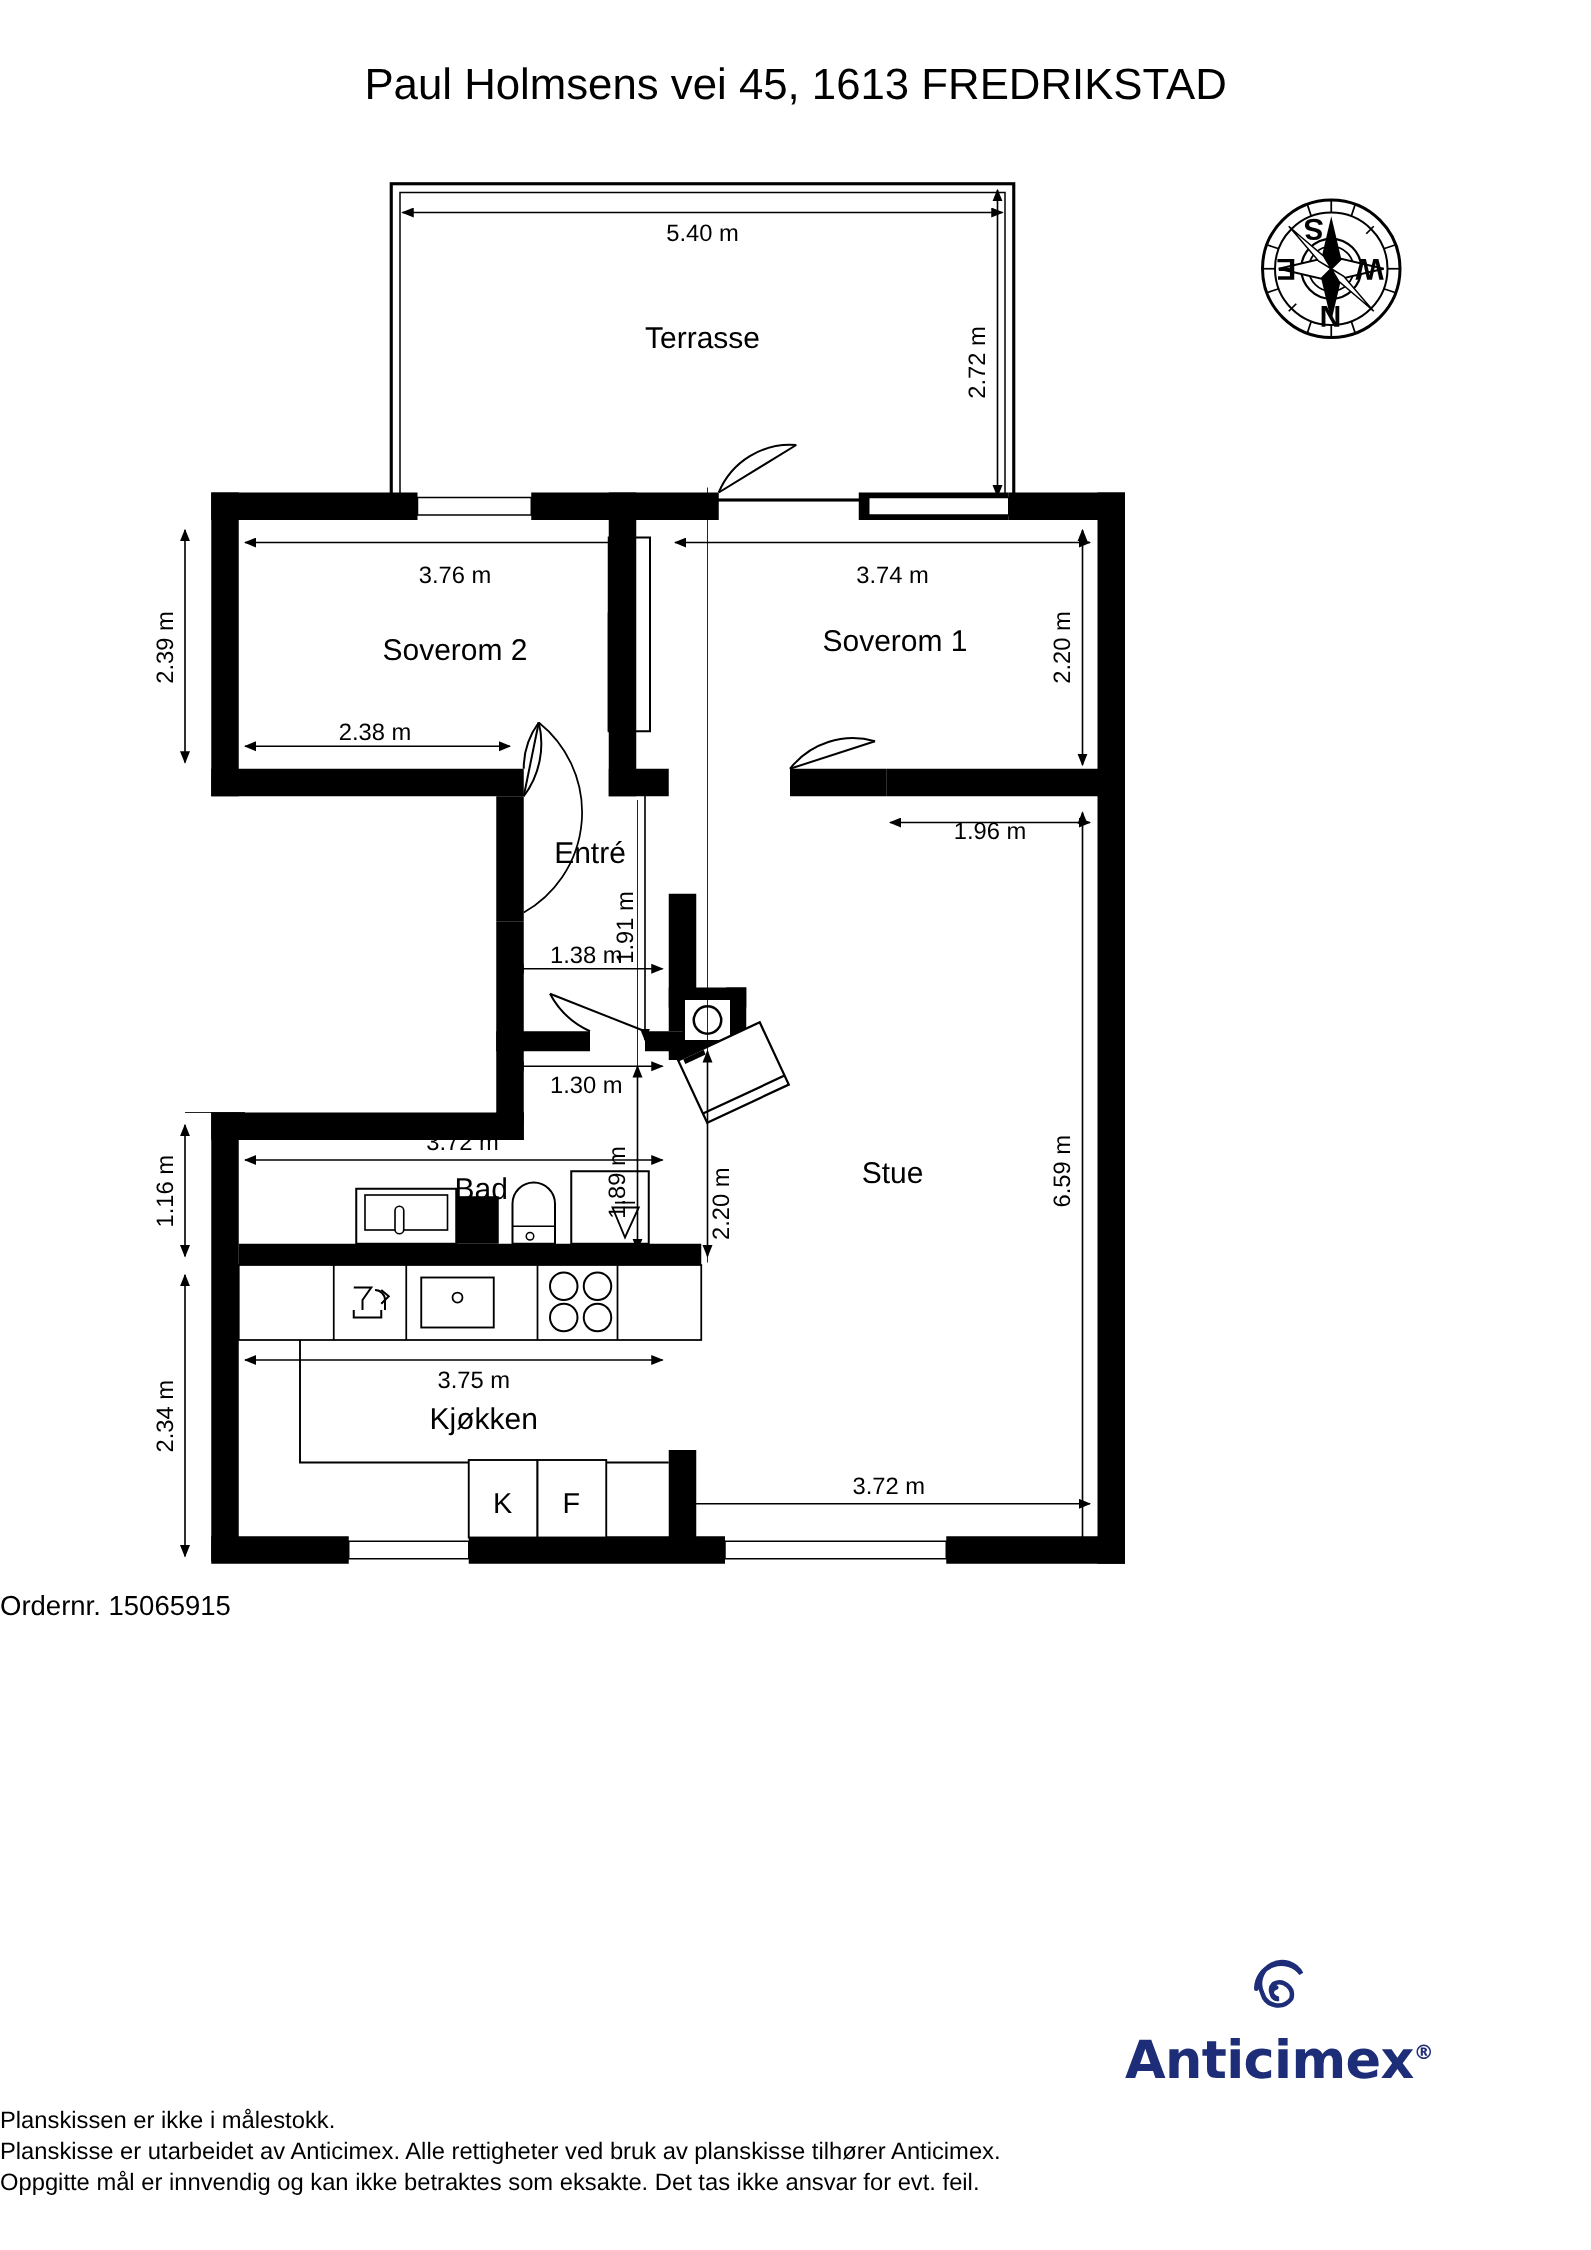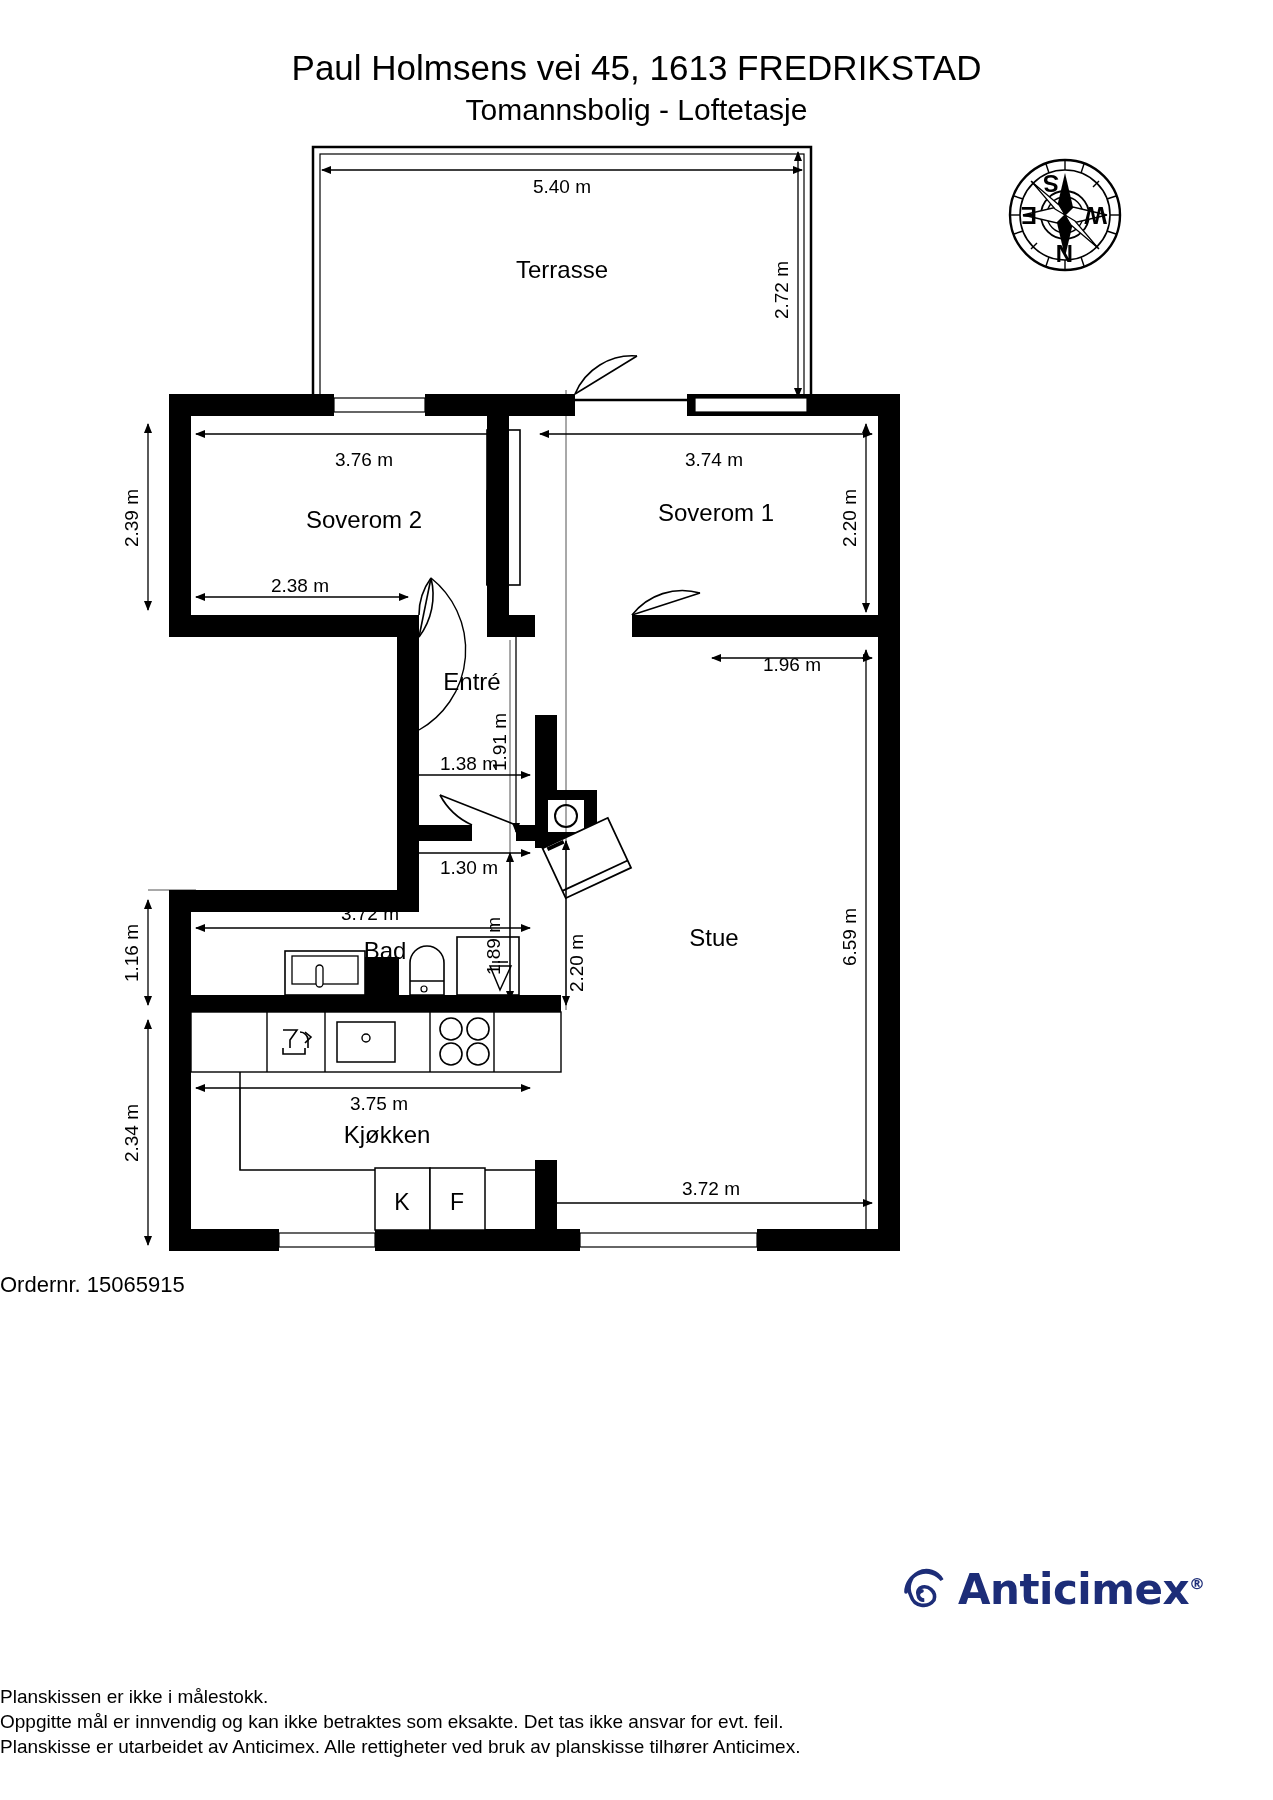--- a/index.html
+++ b/index.html
@@ -20,41 +20,40 @@
 
   svg.plan{position:absolute;left:0;top:0;width:1273px;height:1800px;}
 
   .order-line{
     position:absolute;left:0;top:1272px;width:1273px;text-align:left;
     font-size:22px;
   }
 
   .logo-wrap{
     position:absolute;left:900px;top:1565px;
-    display:flex;align-items:center;gap:10px;
+    display:flex;align-items:center;gap:10px;flex-direction:column;
   }
   .logo-text{
     font-size:42px;font-weight:bold;color:#1d2d78;letter-spacing:-0.5px;
     font-family:"DejaVu Sans", sans-serif;
   }
   .logo-reg{font-size:16px;vertical-align:super;}
 
   .footer{
     position:absolute;left:0;top:1684px;width:1273px;text-align:left;
     font-size:19px;line-height:25px;
   }
 </style>
 </head>
 <body>
 
 <div id="page">
 
   <div class="title-block">
     <div class="title-main">Paul Holmsens vei 45, 1613 FREDRIKSTAD</div>
-    <div class="title-sub">Tomannsbolig  - Loftetasje</div>
   </div>
 
   <svg class="plan" viewBox="0 0 1273 1800">
     <defs>
       <marker id="ahR" markerWidth="10" markerHeight="10" refX="9" refY="4" orient="auto" markerUnits="userSpaceOnUse">
         <path d="M0,0 L10,4 L0,8 z" fill="#000"></path>
       </marker>
       <marker id="ahL" markerWidth="10" markerHeight="10" refX="1" refY="4" orient="auto" markerUnits="userSpaceOnUse">
         <path d="M10,0 L0,4 L10,8 z" fill="#000"></path>
       </marker>
@@ -321,17 +320,17 @@
       <path d="M24 3 A21 21 0 1 1 23.9 3 Z" fill="none" stroke="#1d2d78" stroke-width="0"></path>
       <path d="M6 26 A20 20 0 0 1 42 14 L42 14 A16 16 0 0 0 11 30 A13 13 0 0 0 34 34 A10 10 0 0 0 20 22 A7 7 0 0 0 24 34 A4.5 4.5 0 0 1 22 25" fill="none" stroke="#1d2d78" stroke-width="3.6" stroke-linecap="round"></path>
       <path d="M6 26 L6 40 L18 44" fill="none" stroke="#1d2d78" stroke-width="0"></path>
       <path d="M4 24 A20 20 0 0 0 24 44 L12 44 z" fill="#1d2d78" opacity="0"></path>
     </svg>
     <span class="logo-text"><span>Anticimex</span><span class="logo-reg">®</span></span>
   </div>
 
   <div class="footer">
     <div>Planskissen er ikke i målestokk.</div>
+    <div>Planskisse er utarbeidet av Anticimex. Alle rettigheter ved bruk av planskisse tilhører Anticimex.</div>
     <div>Oppgitte mål er innvendig og kan ikke betraktes som eksakte. Det tas ikke ansvar for evt. feil.</div>
-    <div>Planskisse er utarbeidet av Anticimex. Alle rettigheter ved bruk av planskisse tilhører Anticimex.</div>
   </div>
 
 </div>
 
 </body></html>

